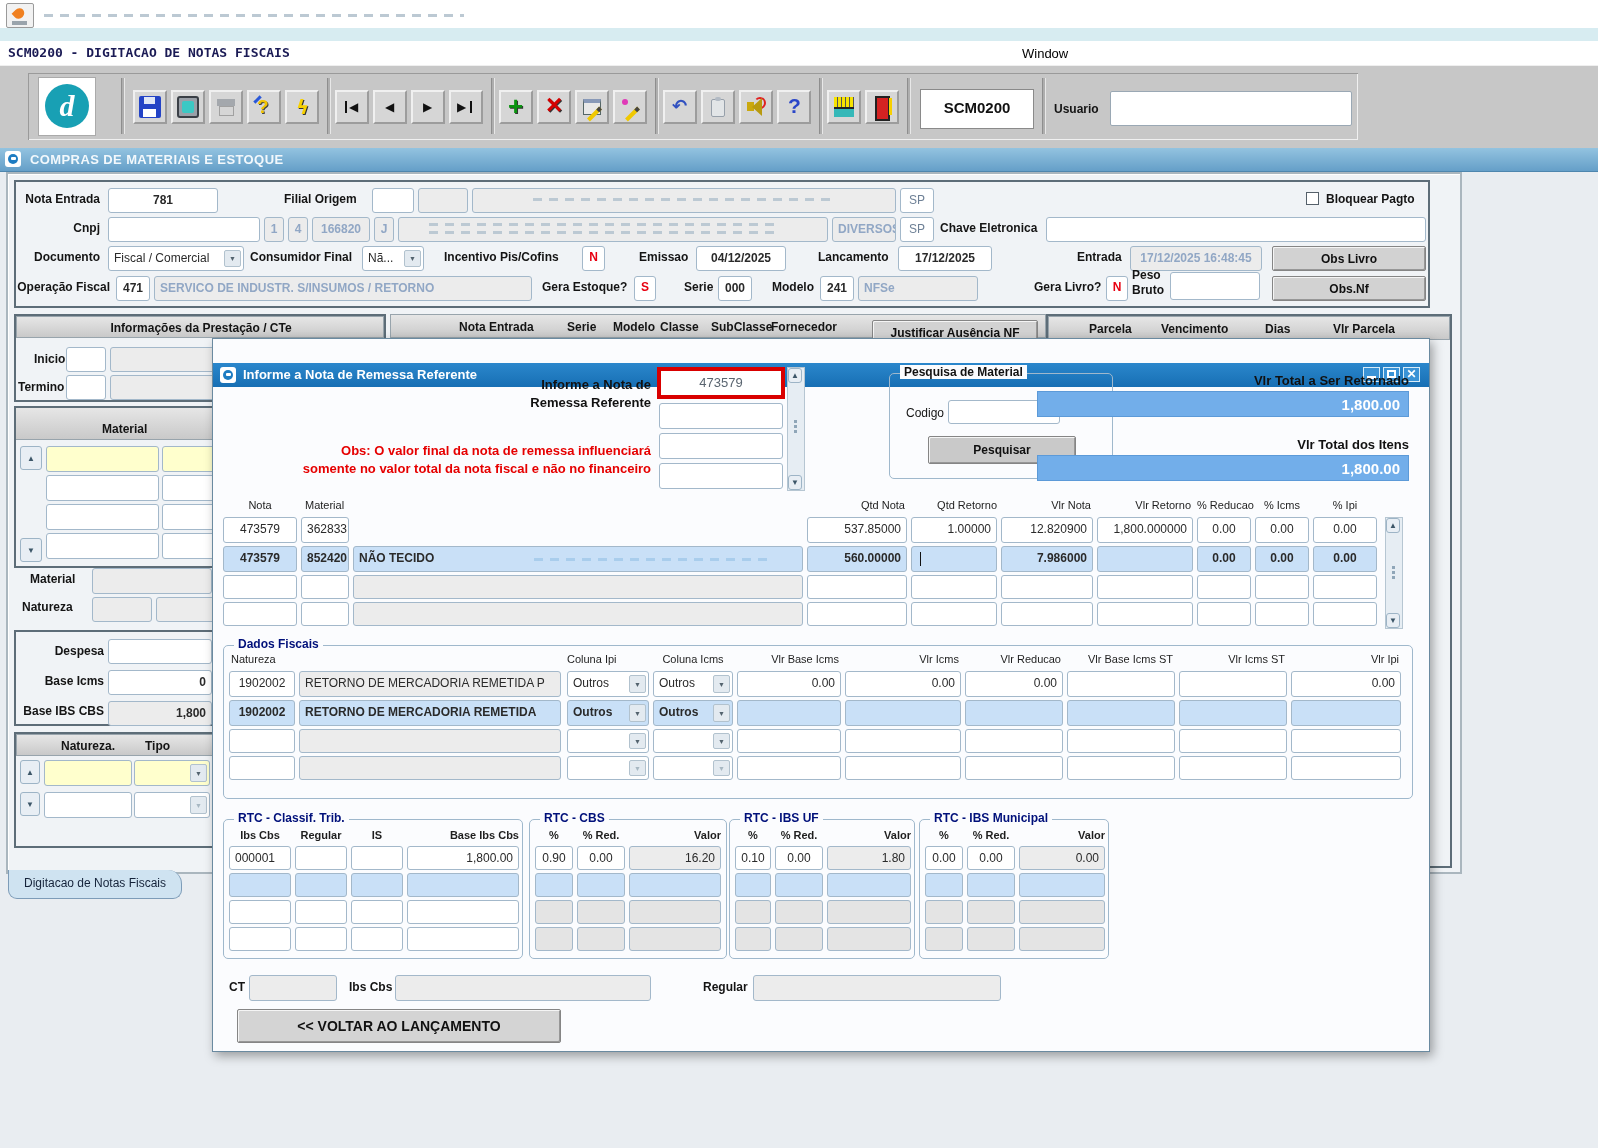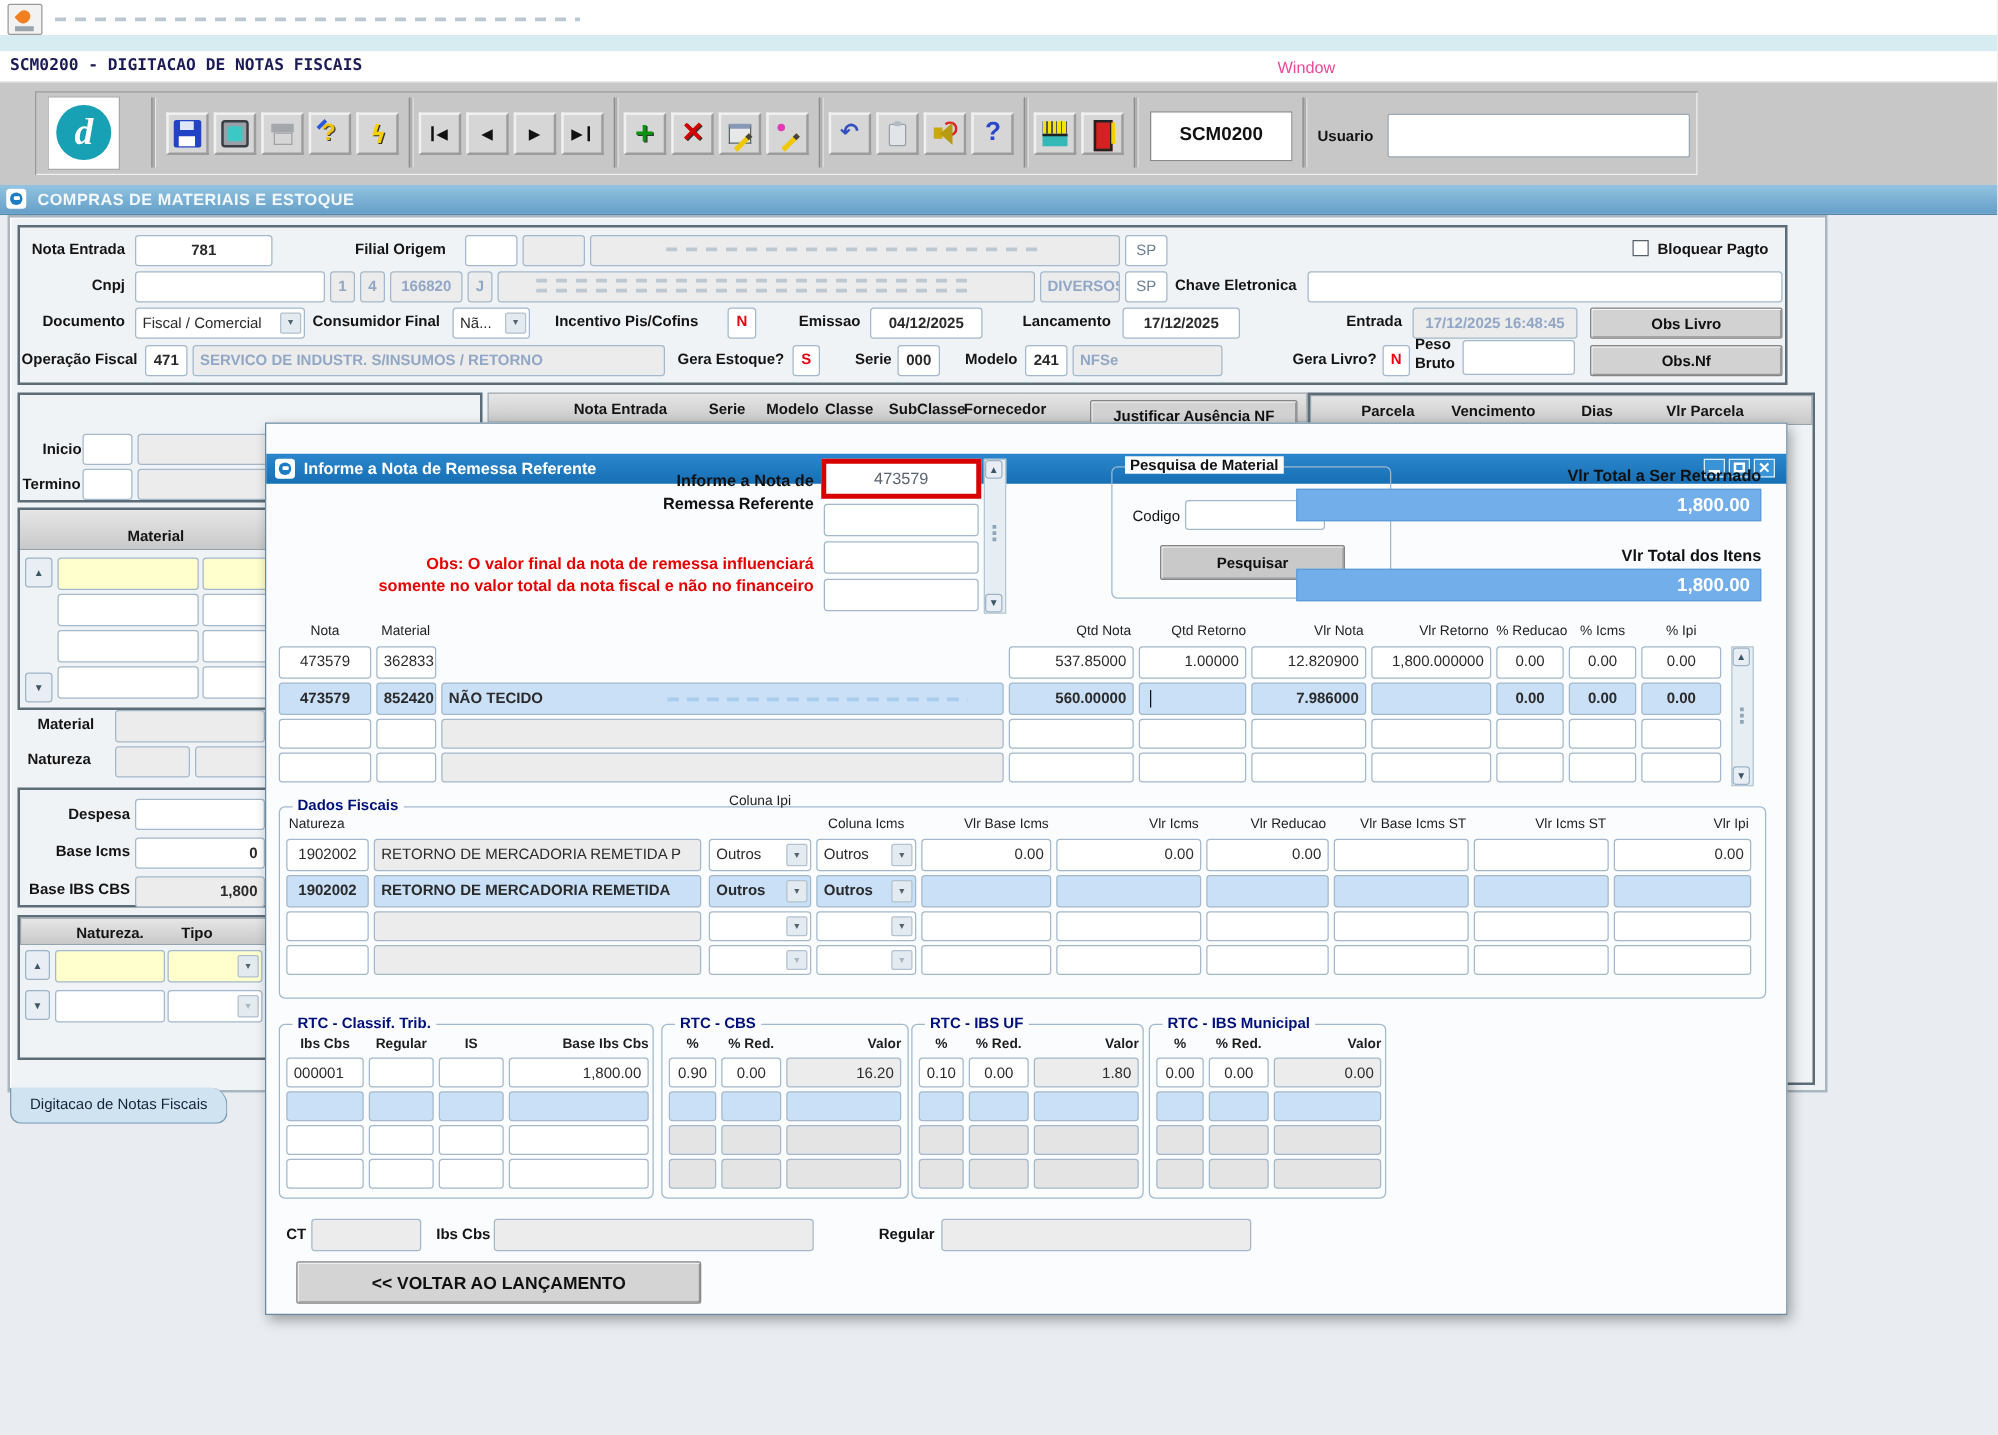--- a/index.html
+++ b/index.html
@@ -94,21 +94,21 @@
   <div class="abs" style="left:0;top:0;width:1598px;height:28px;background:#fff;"></div>
   <div class="abs" style="left:6px;top:3px;width:26px;height:23px;background:#f2f2f2;border:1px solid #9a9a9a;border-radius:2px;">
     <span style="position:absolute;left:7px;top:4px;width:10px;height:11px;background:#f08020;border-radius:50% 50% 50% 0;transform:rotate(45deg);"></span>
     <span style="position:absolute;left:5px;bottom:2px;width:15px;height:4px;background:#9aa4ac;"></span>
   </div>
   <div class="redact" style="left:44px;top:14px;width:420px;"></div>
   <div class="abs" style="left:0;top:28px;width:1598px;height:13px;background:#d7ecf1;"></div>
 
   <div class="abs" style="left:0;top:41px;width:1598px;height:24px;background:#fff;border-bottom:1px solid #c8d0d6;">
     <span style="position:absolute;left:8px;top:4px;font:bold 13px 'DejaVu Sans Mono',monospace;color:#1b1b55;">SCM0200 - DIGITACAO DE NOTAS FISCAIS</span>
-    <span style="position:absolute;left:1022px;top:5px;font-size:13px;color:#ec4899;">Window</span>
+    <span style="position:absolute;left:1022px;top:5px;font-size:13px;color:#000000;">Window</span>
   </div>
 
   <div class="abs" style="left:0;top:65px;width:1598px;height:83px;background:#c7c7c7;border-top:1px solid #efefef;border-bottom:1px solid #939393;">
     <div class="abs" style="left:28px;top:7px;width:1330px;height:67px;box-shadow:inset 1px 1px 0 #9a9a9a, inset -1px -1px 0 #f0f0f0;"></div>
     <div class="abs" style="left:38px;top:11px;width:56px;height:57px;background:#fff;border:1px solid #aaa;">
       <span style="position:absolute;left:6px;top:6px;width:44px;height:44px;border-radius:50%;background:#18a0b4;color:#fff;font:bold italic 30px/44px 'Liberation Serif',serif;text-align:center;display:block;">d</span>
     </div>
     <div class="sep" style="left:121px;top:12px;height:56px;"></div>
 
     <div class="tbtn" style="left:133px;top:24px;">
@@ -253,20 +253,23 @@
   <div class="c ce" style="left:820px;top:276px;width:34px;height:25px;font-weight:bold;">241</div>
   <div class="c g dim" style="left:858px;top:276px;width:120px;height:25px;">NFSe</div>
   <span class="lb" style="left:1034px;top:280px;">Gera Livro?</span>
   <div class="flag" style="left:1106px;top:276px;width:22px;height:25px;">N</div>
   <span class="lb" style="left:1132px;top:268px;">Peso</span>
   <span class="lb" style="left:1132px;top:283px;">Bruto</span>
   <div class="c" style="left:1170px;top:272px;width:90px;height:28px;"></div>
   <div class="bt" style="left:1272px;top:276px;width:154px;height:25px;">Obs.Nf</div>
 
   <div class="panel" style="left:14px;top:314px;width:372px;height:88px;">
+    <div class="hdrbar" style="left:0;top:0;width:368px;height:22px;">
+      <span class="lb" style="left:0;top:4px;width:368px;text-align:center;">Informações da Prestação / CTe</span>
+    </div>
     <span class="lb" style="left:18px;top:36px;">Inicio</span>
     <div class="c" style="left:50px;top:31px;width:40px;height:25px;"></div>
     <div class="c g" style="left:94px;top:31px;width:160px;height:25px;"></div>
     <span class="lb" style="left:2px;top:64px;">Termino</span>
     <div class="c" style="left:50px;top:59px;width:40px;height:25px;"></div>
     <div class="c g" style="left:94px;top:59px;width:160px;height:25px;"></div>
   </div>
 
   <div class="hdrbar" style="left:390px;top:314px;width:656px;height:24px;">
     <span class="lb" style="left:68px;top:5px;font-size:12px;">Nota Entrada</span>
@@ -446,21 +449,21 @@
     <div class="abs" style="left:1172px;top:178px;width:16px;height:110px;background:#e6edf3;border:1px solid #b6c6d2;">
       <div class="sbtn" style="left:0;top:0;width:14px;height:15px;">▲</div>
       <div class="dots" style="top:48px;"></div>
       <div class="sbtn" style="left:0;bottom:0;width:14px;height:15px;">▼</div>
     </div>
 
     <div class="gb" style="left:10px;top:306px;width:1190px;height:154px;">
       <b>Dados Fiscais</b>
     </div>
     <span class="hd" style="left:18px;top:314px;">Natureza</span>
-    <span class="hd" style="left:354px;top:296px;width:82px;text-align:center;">Coluna Ipi</span>
+    <span class="hd" style="left:354px;top:314px;width:82px;text-align:left;">Coluna Ipi</span>
     <span class="hd" style="left:440px;top:314px;width:80px;text-align:center;">Coluna Icms</span>
     <span class="hd tr" style="left:522px;top:314px;width:104px;">Vlr Base Icms</span>
     <span class="hd tr" style="left:630px;top:314px;width:116px;">Vlr Icms</span>
     <span class="hd tr" style="left:752px;top:314px;width:96px;">Vlr Reducao</span>
     <span class="hd tr" style="left:854px;top:314px;width:106px;">Vlr Base Icms ST</span>
     <span class="hd tr" style="left:966px;top:314px;width:106px;">Vlr Icms ST</span>
     <span class="hd tr" style="left:1078px;top:314px;width:108px;">Vlr Ipi</span>
 
     <div class="c ce" style="left:16px;top:332px;width:66px;height:26px;">1902002</div>
     <div class="c g" style="left:86px;top:332px;width:262px;height:26px;">RETORNO DE MERCADORIA REMETIDA P</div>

